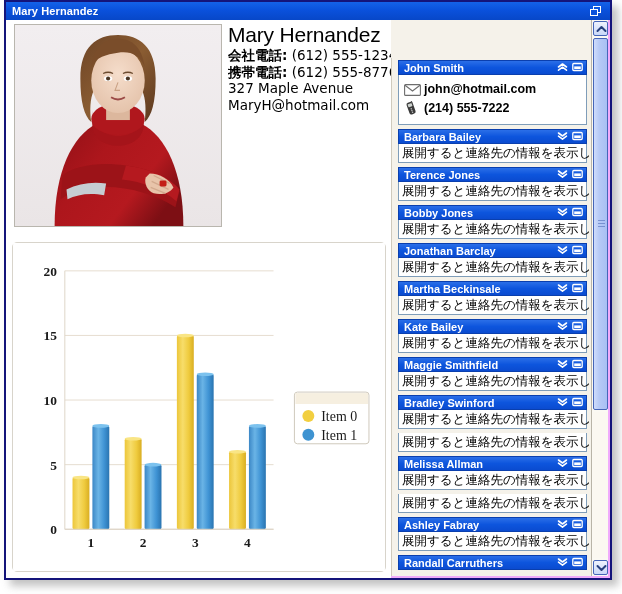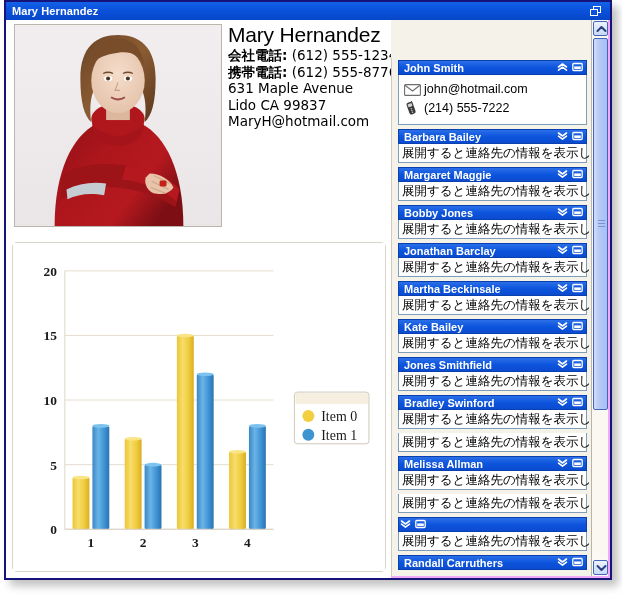--- a/index.html
+++ b/index.html
@@ -54,21 +54,21 @@
   .task-head .tname{color:#ffffff;font-size:11px;font-weight:bold;padding-left:5px;
                     white-space:nowrap;overflow:hidden;flex:1;letter-spacing:0;}
   .task-head .hbtn{width:14px;height:13px;margin-right:1px;position:relative;cursor:pointer;flex:none;}
   .task-head .hbtn svg{position:absolute;left:1px;top:1px;}
 
   .task-body{background:#ffffff;border:1px solid #7f9db9;border-top:none;box-sizing:border-box;
              padding:1px 3px;}
   .task-body .jp{font-family:"DejaVu Sans",sans-serif;font-size:12.5px;line-height:16px;color:#000;white-space:nowrap;}
 
   
-  .task-body.expanded{padding:4px 5px 6px 5px;}
+  .task-body.expanded{padding:4px 5px 6px 5px;font-weight:bold;}
   .det-row{display:flex;align-items:center;height:18px;margin:1px 0;}
   .det-row .ico{width:20px;height:15px;flex:none;position:relative;}
   .det-row .txt{font-size:12.5px;font-family:"Liberation Sans",sans-serif;color:#000;white-space:nowrap;}
 
   
   #scrollbar{position:absolute;right:0;top:0;width:17px;bottom:0;background:#fbf9f3;
              border-left:1px solid #b9b4a8;box-sizing:border-box;}
   .sb-arrow{position:absolute;left:1px;width:15px;height:15px;
             background:linear-gradient(180deg,#eef2fd 0%,#c9d8f8 100%);
             border:1px solid #4565b8;border-radius:2px;box-sizing:border-box;cursor:pointer;}
@@ -163,22 +163,21 @@
         <div id="contact-text">
           <div class="cname">Mary Hernandez</div>
           <div class="crow">
             <span class="lbl">会社電話:</span>
             <span>(612) 555-1234</span>
           </div>
           <div class="crow">
             <span class="lbl">携帯電話:</span>
             <span>(612) 555-8776</span>
           </div>
-          <div class="crow">631 Maple Avenue</div>
-          <div class="crow">Lido CA 99837</div>
+          <div class="crow">327 Maple Avenue</div>
           <div class="crow">MaryH@hotmail.com</div>
         </div>
       </div>
 
       <div id="chart-panel">
         <svg id="chart-svg" viewBox="0 0 374 330">
           <defs>
             <linearGradient id="barY" x1="0" y1="0" x2="1" y2="0">
               <stop offset="0" stop-color="#ecc63a"></stop>
                 <stop offset="0.35" stop-color="#f7dd6a"></stop>
@@ -302,21 +301,21 @@
                     <rect x="2.2" y="4.4" width="6.6" height="2.6" fill="#fff"></rect>
                   </svg>
                 </div>
               </div>
               <div class="task-body">
                 <div class="jp">展開すると連絡先の情報を表示します</div>
               </div>
             </div>
             <div class="task">
               <div class="task-head">
-                <div class="tname">Margaret Maggie</div>
+                <div class="tname">Terence Jones</div>
                 <div class="hbtn">
                   <svg width="11" height="10" viewBox="0 0 11 10">
                     <path d="M1.5 2 L5.5 5 L9.5 2" stroke="#fff" stroke-width="1.6" fill="none" stroke-linecap="round" stroke-linejoin="round"></path>
                     <path d="M1.5 5.2 L5.5 8.2 L9.5 5.2" stroke="#fff" stroke-width="1.6" fill="none" stroke-linecap="round" stroke-linejoin="round"></path>
                   </svg>
                 </div>
                 <div class="hbtn">
                   <svg width="11" height="10" viewBox="0 0 11 10">
                     <rect x="0.8" y="1.5" width="9.4" height="7" rx="1" fill="none" stroke="#fff" stroke-width="1.3"></rect>
                     <rect x="2.2" y="4.4" width="6.6" height="2.6" fill="#fff"></rect>
@@ -402,21 +401,21 @@
                     <rect x="2.2" y="4.4" width="6.6" height="2.6" fill="#fff"></rect>
                   </svg>
                 </div>
               </div>
               <div class="task-body">
                 <div class="jp">展開すると連絡先の情報を表示します</div>
               </div>
             </div>
             <div class="task">
               <div class="task-head">
-                <div class="tname">Jones Smithfield</div>
+                <div class="tname">Maggie Smithfield</div>
                 <div class="hbtn">
                   <svg width="11" height="10" viewBox="0 0 11 10">
                     <path d="M1.5 2 L5.5 5 L9.5 2" stroke="#fff" stroke-width="1.6" fill="none" stroke-linecap="round" stroke-linejoin="round"></path>
                     <path d="M1.5 5.2 L5.5 8.2 L9.5 5.2" stroke="#fff" stroke-width="1.6" fill="none" stroke-linecap="round" stroke-linejoin="round"></path>
                   </svg>
                 </div>
                 <div class="hbtn">
                   <svg width="11" height="10" viewBox="0 0 11 10">
                     <rect x="0.8" y="1.5" width="9.4" height="7" rx="1" fill="none" stroke="#fff" stroke-width="1.3"></rect>
                     <rect x="2.2" y="4.4" width="6.6" height="2.6" fill="#fff"></rect>
@@ -472,20 +471,21 @@
                 <div class="jp">展開すると連絡先の情報を表示します</div>
               </div>
             </div>
             <div class="task">
               <div class="task-body">
                 <div class="jp">展開すると連絡先の情報を表示します</div>
               </div>
             </div>
             <div class="task">
               <div class="task-head">
+                <div class="tname">Ashley Fabray</div>
                 <div class="hbtn">
                   <svg width="11" height="10" viewBox="0 0 11 10">
                     <path d="M1.5 2 L5.5 5 L9.5 2" stroke="#fff" stroke-width="1.6" fill="none" stroke-linecap="round" stroke-linejoin="round"></path>
                     <path d="M1.5 5.2 L5.5 8.2 L9.5 5.2" stroke="#fff" stroke-width="1.6" fill="none" stroke-linecap="round" stroke-linejoin="round"></path>
                   </svg>
                 </div>
                 <div class="hbtn">
                   <svg width="11" height="10" viewBox="0 0 11 10">
                     <rect x="0.8" y="1.5" width="9.4" height="7" rx="1" fill="none" stroke="#fff" stroke-width="1.3"></rect>
                     <rect x="2.2" y="4.4" width="6.6" height="2.6" fill="#fff"></rect>

